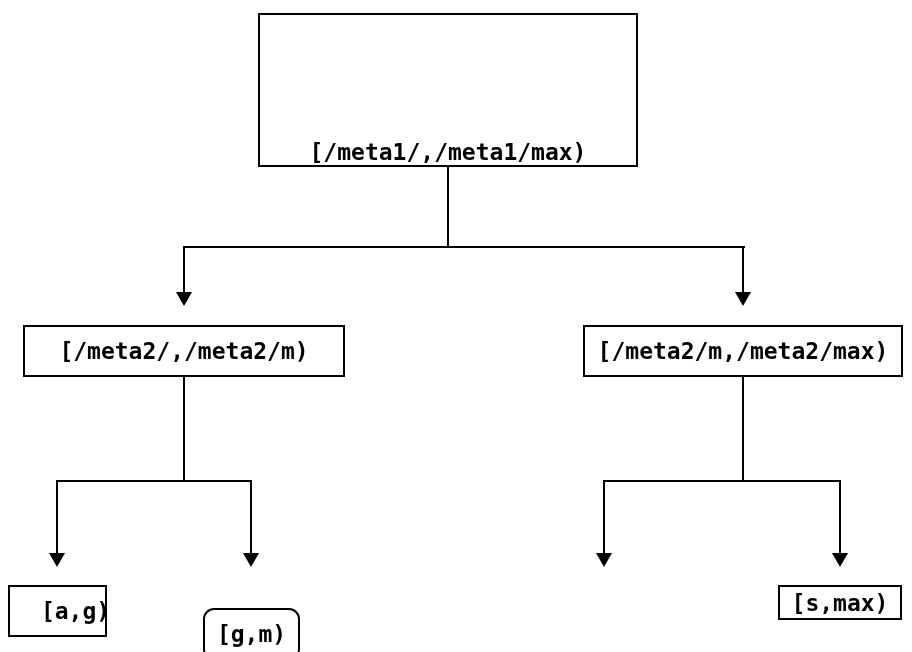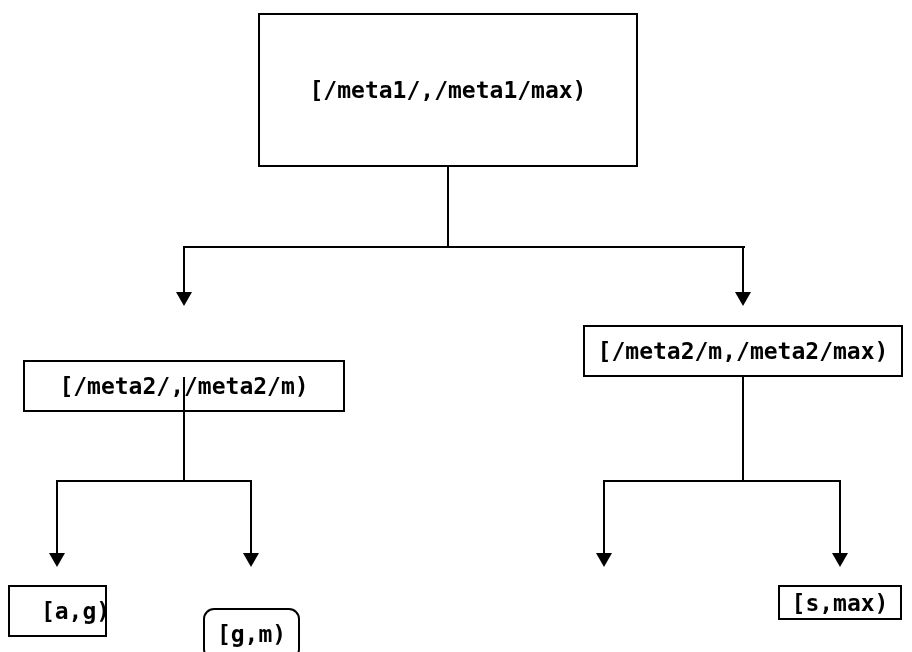--- a/index.html
+++ b/index.html
@@ -46,32 +46,32 @@
     border-left: 8px solid transparent;
     border-right: 8px solid transparent;
     border-top: 14px solid #000000;
   }
 </style>
 </head>
 <body>
 
 <div class="canvas">
 
-  <div class="node" style="left:258px; top:13px; width:380px; height:154px;">
+  <div class="node" style="left:258px; top:13px; width:380px; height:154px;align-items:flex-end;">
     <span>[/meta1/,/meta1/max)</span>
   </div>
 
   <div class="vline" style="left:447px; top:167px; height:81px;"></div>
   <div class="hline" style="left:183px; top:246px; width:562px;"></div>
   <div class="vline" style="left:183px; top:246px; height:47px;"></div>
   <div class="vline" style="left:742px; top:246px; height:47px;"></div>
   <div class="arrow-down" style="left:176px; top:292px;"></div>
   <div class="arrow-down" style="left:735px; top:292px;"></div>
 
-  <div class="node" style="left:23px; top:325px; width:322px; height:52px;margin-top:35px;">
+  <div class="node" style="left:23px; top:325px; width:322px; height:52px;">
     <span>[/meta2/,/meta2/m)</span>
   </div>
   <div class="node" style="left:583px; top:325px; width:320px; height:52px;text-align:center;">
     <span>[/meta2/m,/meta2/max)</span>
   </div>
 
   <div class="vline" style="left:183px; top:377px; height:104px;"></div>
   <div class="hline" style="left:56px; top:480px; width:196px;"></div>
   <div class="vline" style="left:56px; top:480px; height:74px;"></div>
   <div class="vline" style="left:250px; top:480px; height:74px;"></div>

